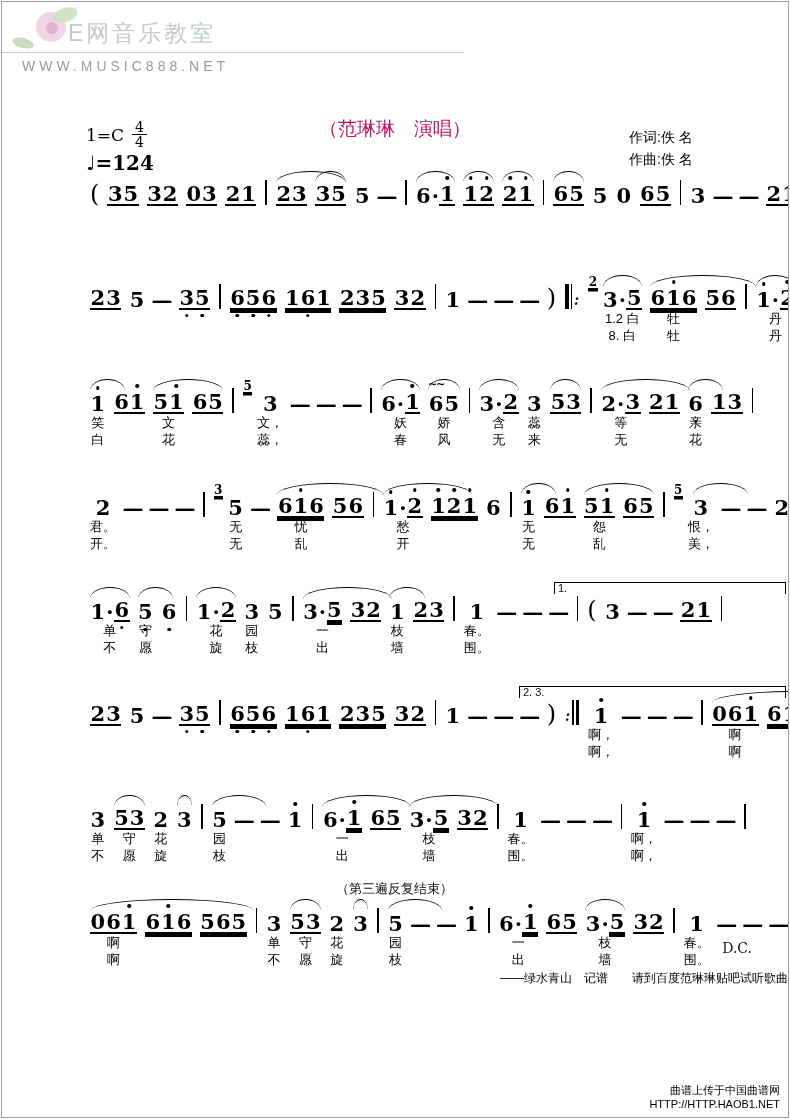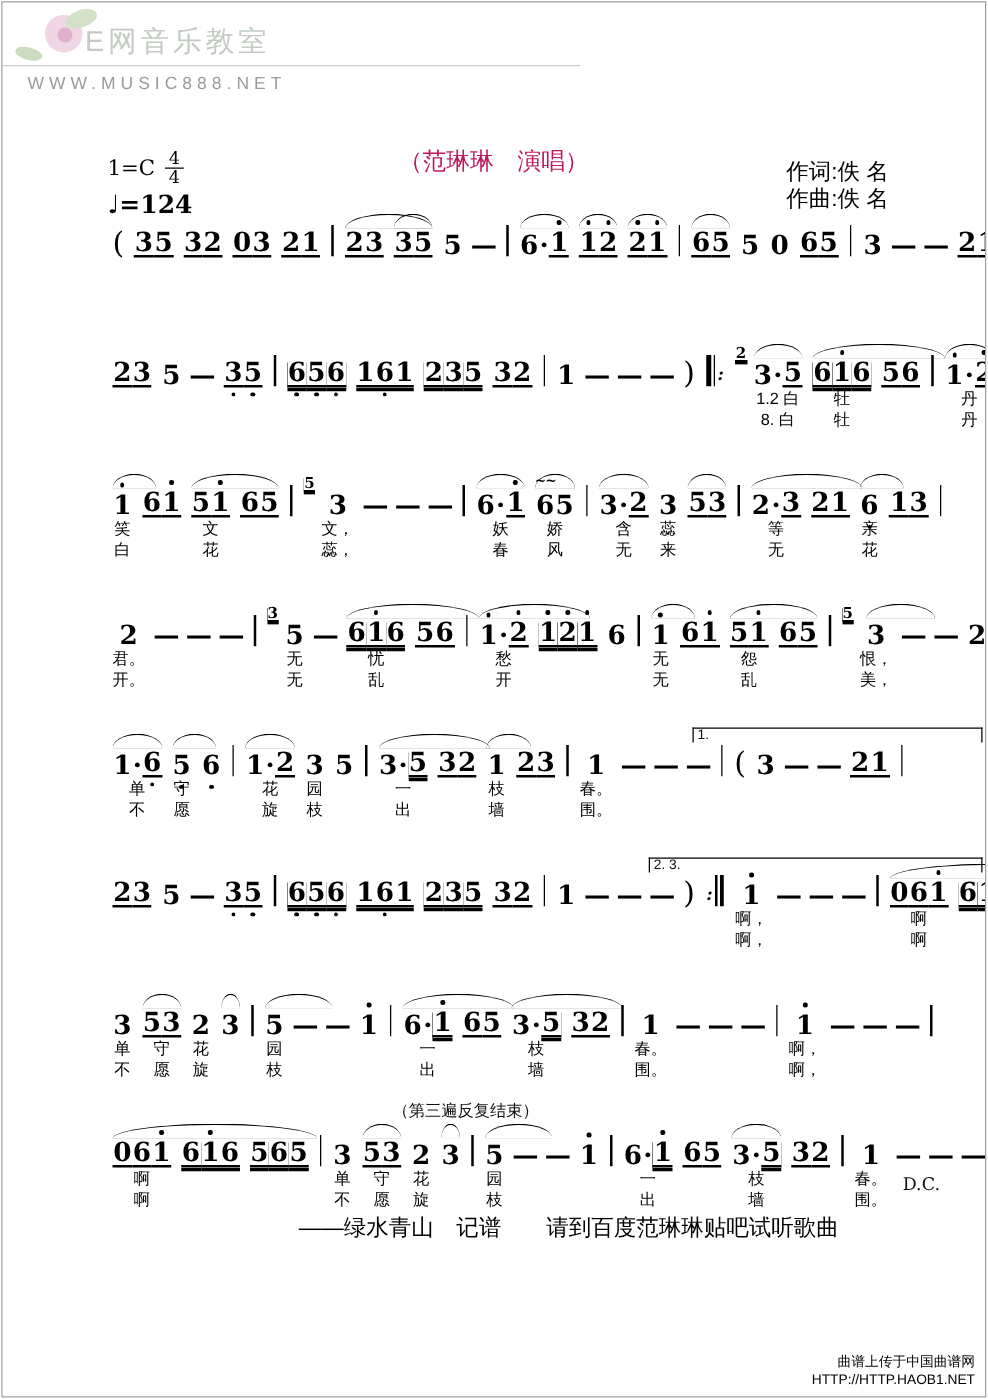--- a/index.html
+++ b/index.html
@@ -16,21 +16,21 @@
                  background:#cfe0c2;transform:rotate(-18deg);opacity:.9;}
   .flower .leaf2{position:absolute;left:-6px;top:28px;width:22px;height:10px;border-radius:50%;
                  background:#c4d8b6;transform:rotate(14deg);opacity:.9;}
   .logo-brand{position:absolute;left:66px;top:16px;font-size:23px;letter-spacing:3px;color:#c3cbc3;}
   .logo-rule{position:absolute;left:0;top:50px;width:462px;border-bottom:1px solid #cccccc;}
   .logo-url{position:absolute;left:20px;top:56px;font-size:14px;letter-spacing:4px;color:#9b9b9b;}
 
   .song-title{position:absolute;top:74px;left:0;width:100%;text-align:center;
               font-family:"Liberation Serif",serif;font-size:30px;letter-spacing:10px;color:#000;}
   .song-sub{position:absolute;top:114px;left:0;width:100%;text-align:center;font-size:19px;color:#be185d;}
-  .credits{position:absolute;left:627px;top:124px;font-size:18px;line-height:22px;color:#000;text-align:right;}
+  .credits{position:absolute;left:627px;top:124px;font-size:14px;line-height:22px;color:#000;text-align:right;}
 
   .keysig{position:absolute;left:84px;top:118px;font-family:"DejaVu Serif",serif;color:#000;}
   .keysig .row1{font-size:17px;display:flex;align-items:center;gap:8px;}
   .frac{display:inline-block;text-align:center;font-size:14px;line-height:12px;}
   .frac b{display:block;font-weight:normal;padding:1px 3px;}
   .frac .den{border-top:1px solid #000;}
   .keysig .row2{font-size:20px;margin-top:2px;font-weight:bold;}
 
   
   .music{position:absolute;left:0;top:168px;width:786px;}
@@ -60,22 +60,22 @@
   .nt.grace .ch.u2{border-bottom-width:1.5px;box-shadow:0 2.5px 0 #000;}
   .ly{height:17px;line-height:17px;font-size:13px;white-space:nowrap;color:#000;}
   .volta{position:absolute;top:-4px;height:11px;border-top:1.2px solid #000;
          border-left:1.2px solid #000;border-right:1.2px solid #000;}
   .volta span{position:absolute;left:3px;top:0px;font-size:11px;line-height:11px;}
   .note-above{position:absolute;top:-18px;font-size:13px;}
   .dc{position:absolute;right:36px;top:42px;font-size:14px;font-weight:normal;
       font-family:"DejaVu Serif",serif;}
 
   
-  .credit-line{position:absolute;top:968px;left:0;width:100%;text-align:center;
-               padding-left:120px;box-sizing:border-box;font-size:18px;color:#000;}
+  .credit-line{position:absolute;top:968px;left:0;width:100%;text-align:right;
+               padding-left:120px;box-sizing:border-box;font-size:12px;color:#000;}
   .stamp{position:absolute;right:8px;bottom:6px;text-align:right;font-size:11px;
          font-weight:normal;line-height:14px;color:#000;}
 </style>
 </head>
 <body>
 
 <div class="page">
 
   <div class="flower">
     <i class="petal"></i>
@@ -1487,21 +1487,21 @@
         <span class="tok">
           <span class="nt dash">—</span>
           <span class="ly"></span>
           <span class="ly"></span>
         </span>
         <span class="tok">
           <span class="nt dash">—</span>
           <span class="ly"></span>
           <span class="ly"></span>
         </span>
-        <div class="note-above" style="left: 312px; font-family: Liberation Serif, serif;">（第三遍反复结束）</div>
+        <div class="note-above" style="left: 334px; font-family: Liberation Serif, serif;">（第三遍反复结束）</div>
         <div class="dc">D.C.</div>
       </div>
     </div>
 
   <div class="credit-line">——绿水青山　记谱　　请到百度范琳琳贴吧试听歌曲</div>
 
   <div class="stamp">
     <div>曲谱上传于中国曲谱网</div>
     <div>HTTP://HTTP.HAOB1.NET</div>
   </div>

